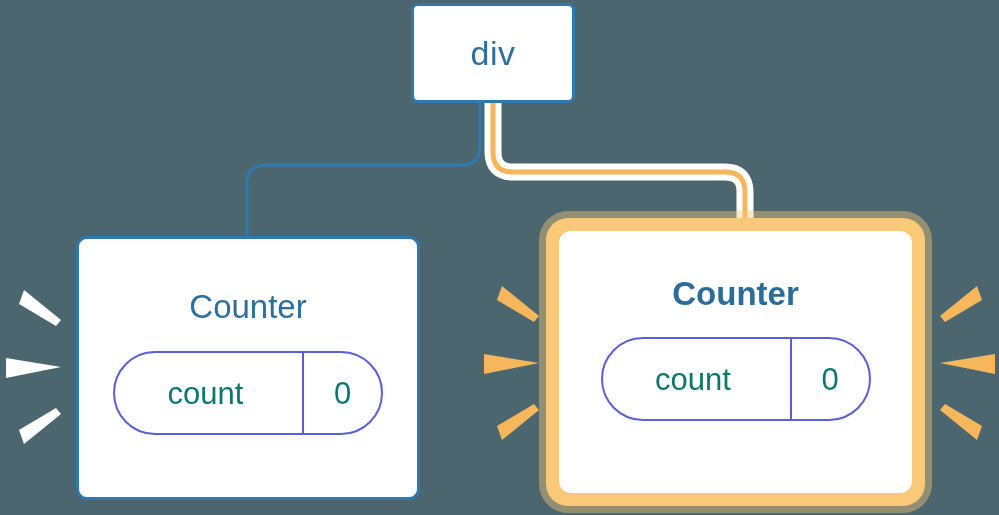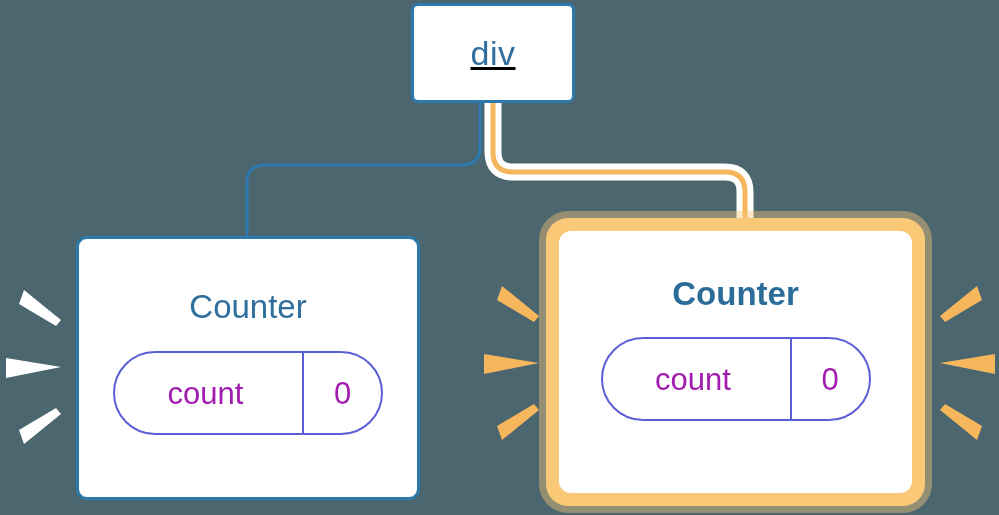--- a/index.html
+++ b/index.html
@@ -32,21 +32,20 @@
   }
   
   #div-node {
     left: 411px;
     top: 3px;
     width: 164px;
     height: 100px;
     border: 3px solid #2e7ab0;
     border-radius: 7px;
     justify-content: center;
-    text-decoration: underline;
   }
   #div-node .node-title {
     font-size: 34px;
     color: #2e6f9e;
     letter-spacing: 0.5px;
     line-height: 1;
   }
   
   #counter-left {
     left: 76px;
@@ -107,21 +106,21 @@
     margin-top: 28px;
   }
   #counter-right .pill {
     width: 266px;
     margin-top: 27px;
   }
   .pill-key, .pill-val {
     display: flex;
     align-items: center;
     justify-content: center;
-    color: #a21caf;
+    color: #0f766e;
     font-size: 31px;
     line-height: 1;
   }
   .pill-key {
     flex: 0 0 181px;
     padding-right: 6px;
   }
   .pill-divider {
     width: 2px;
     background: #5b5fd6;

